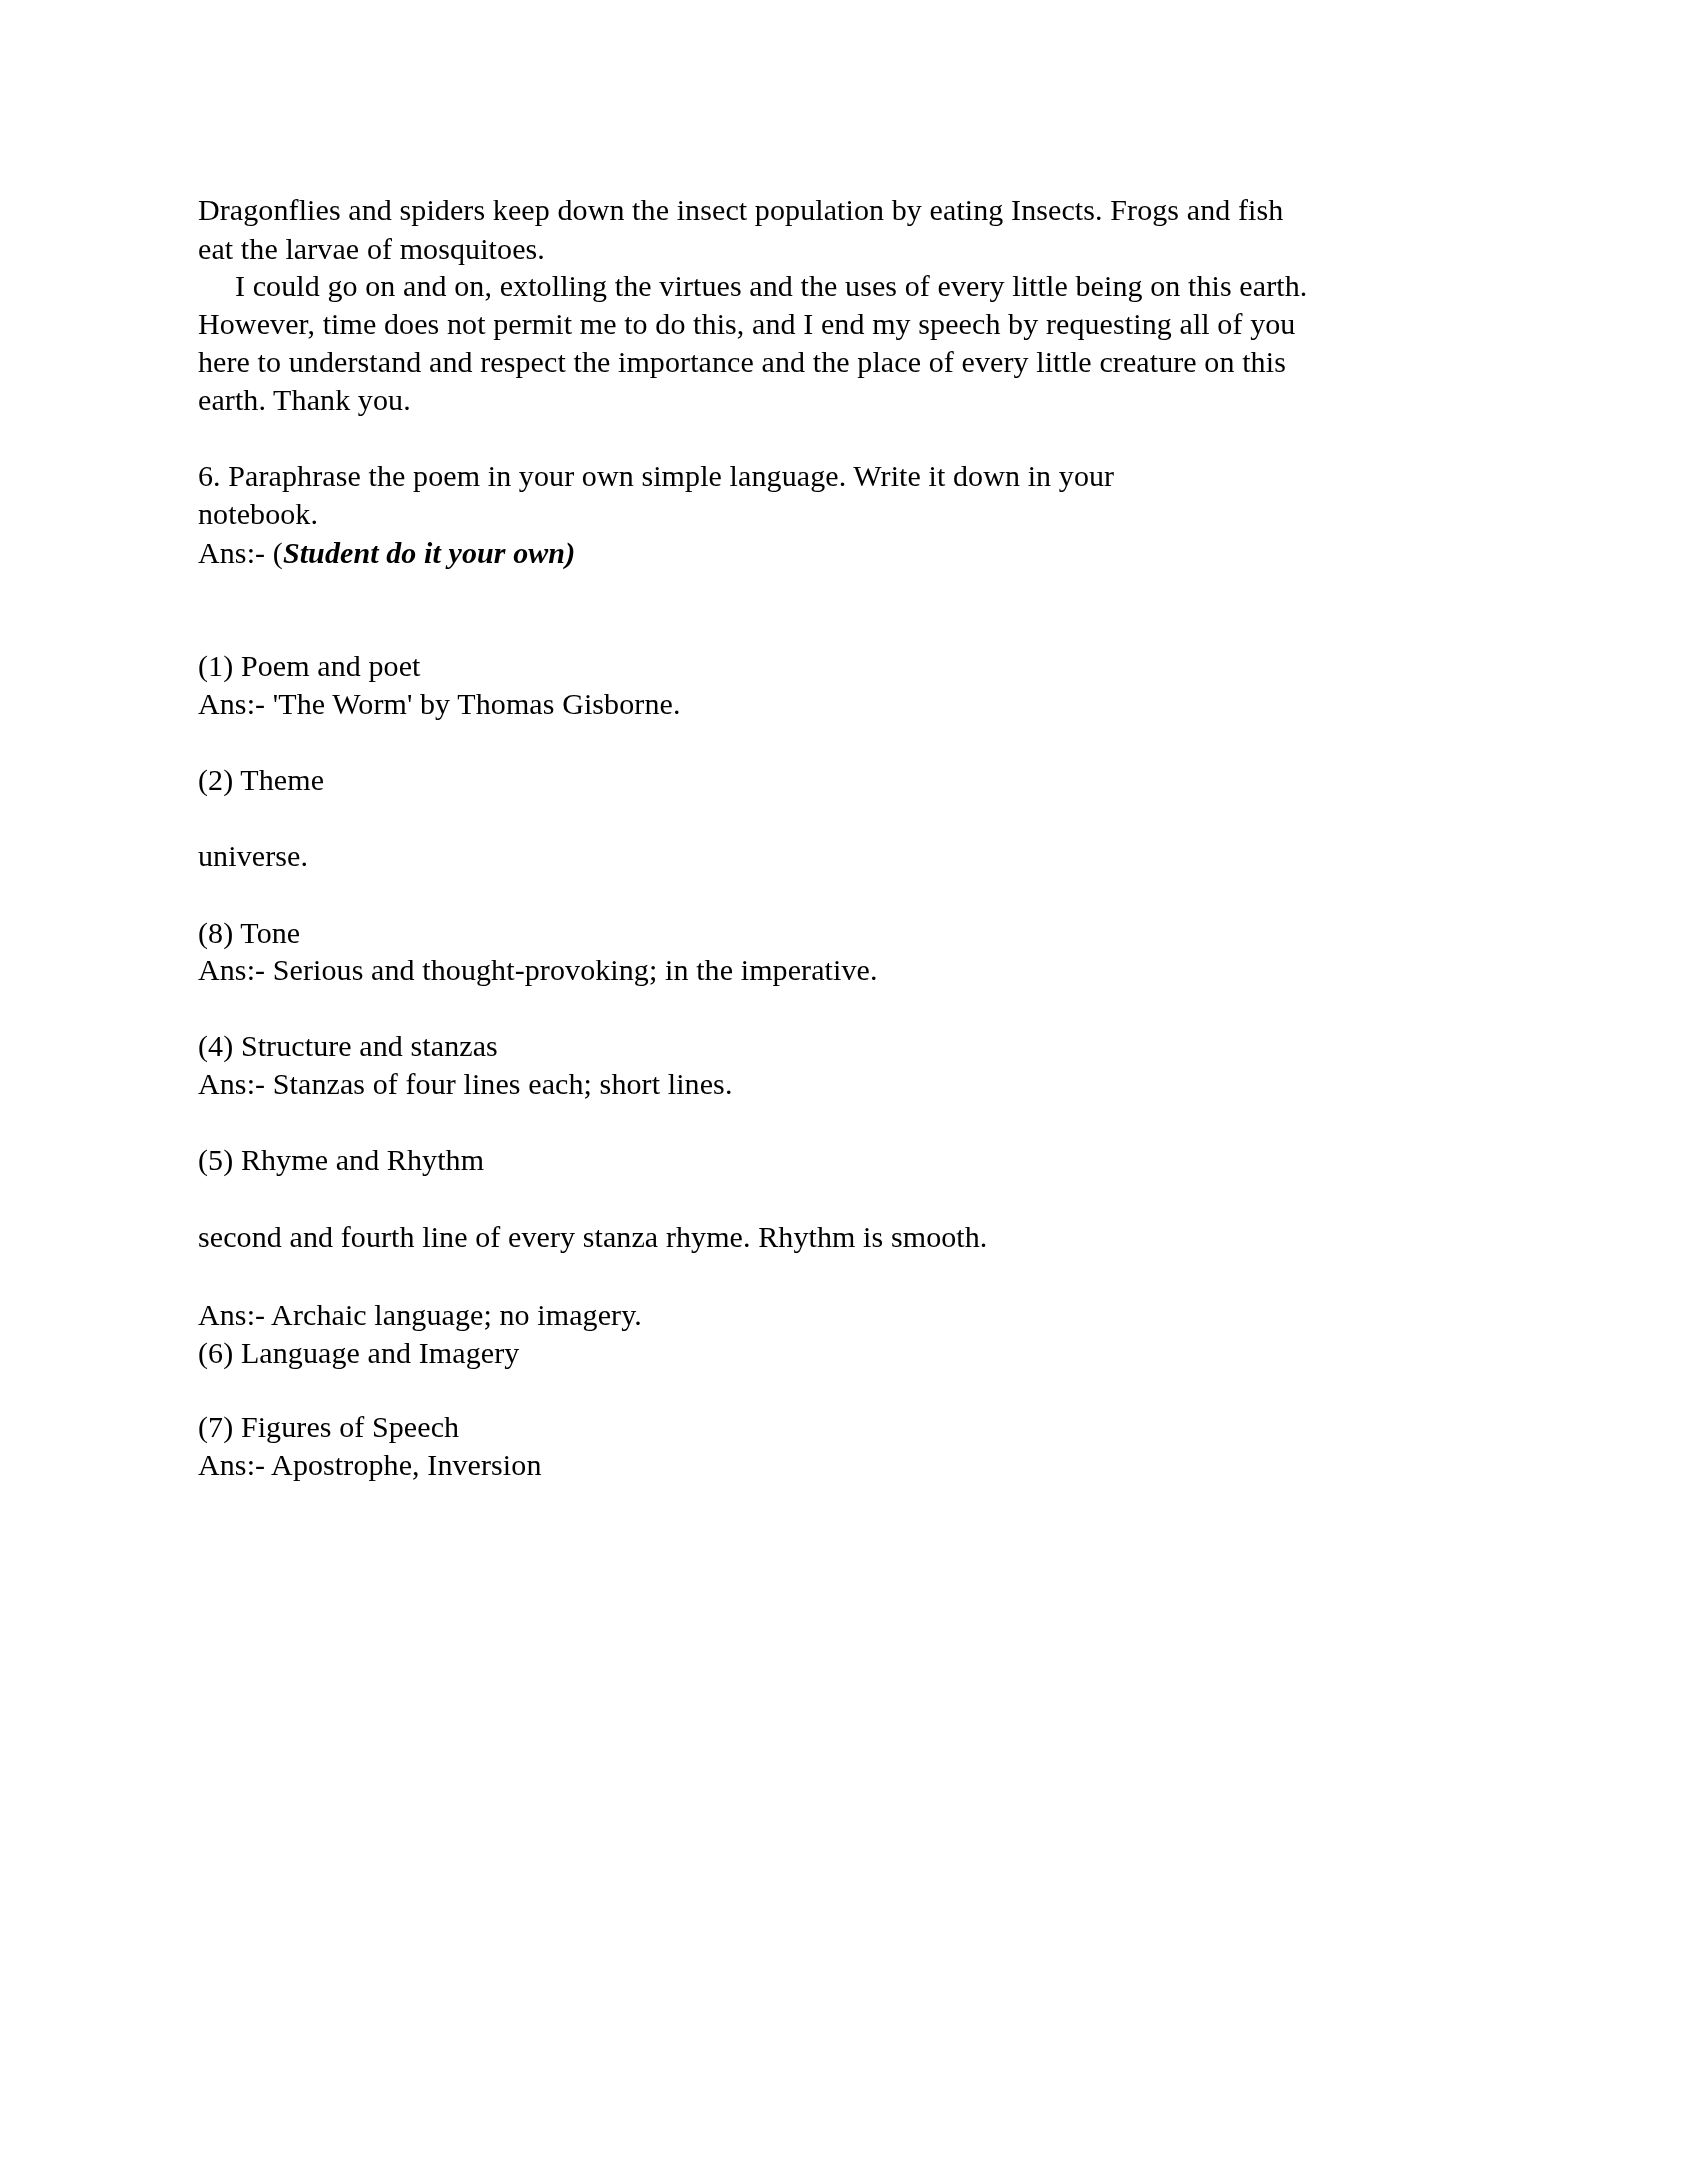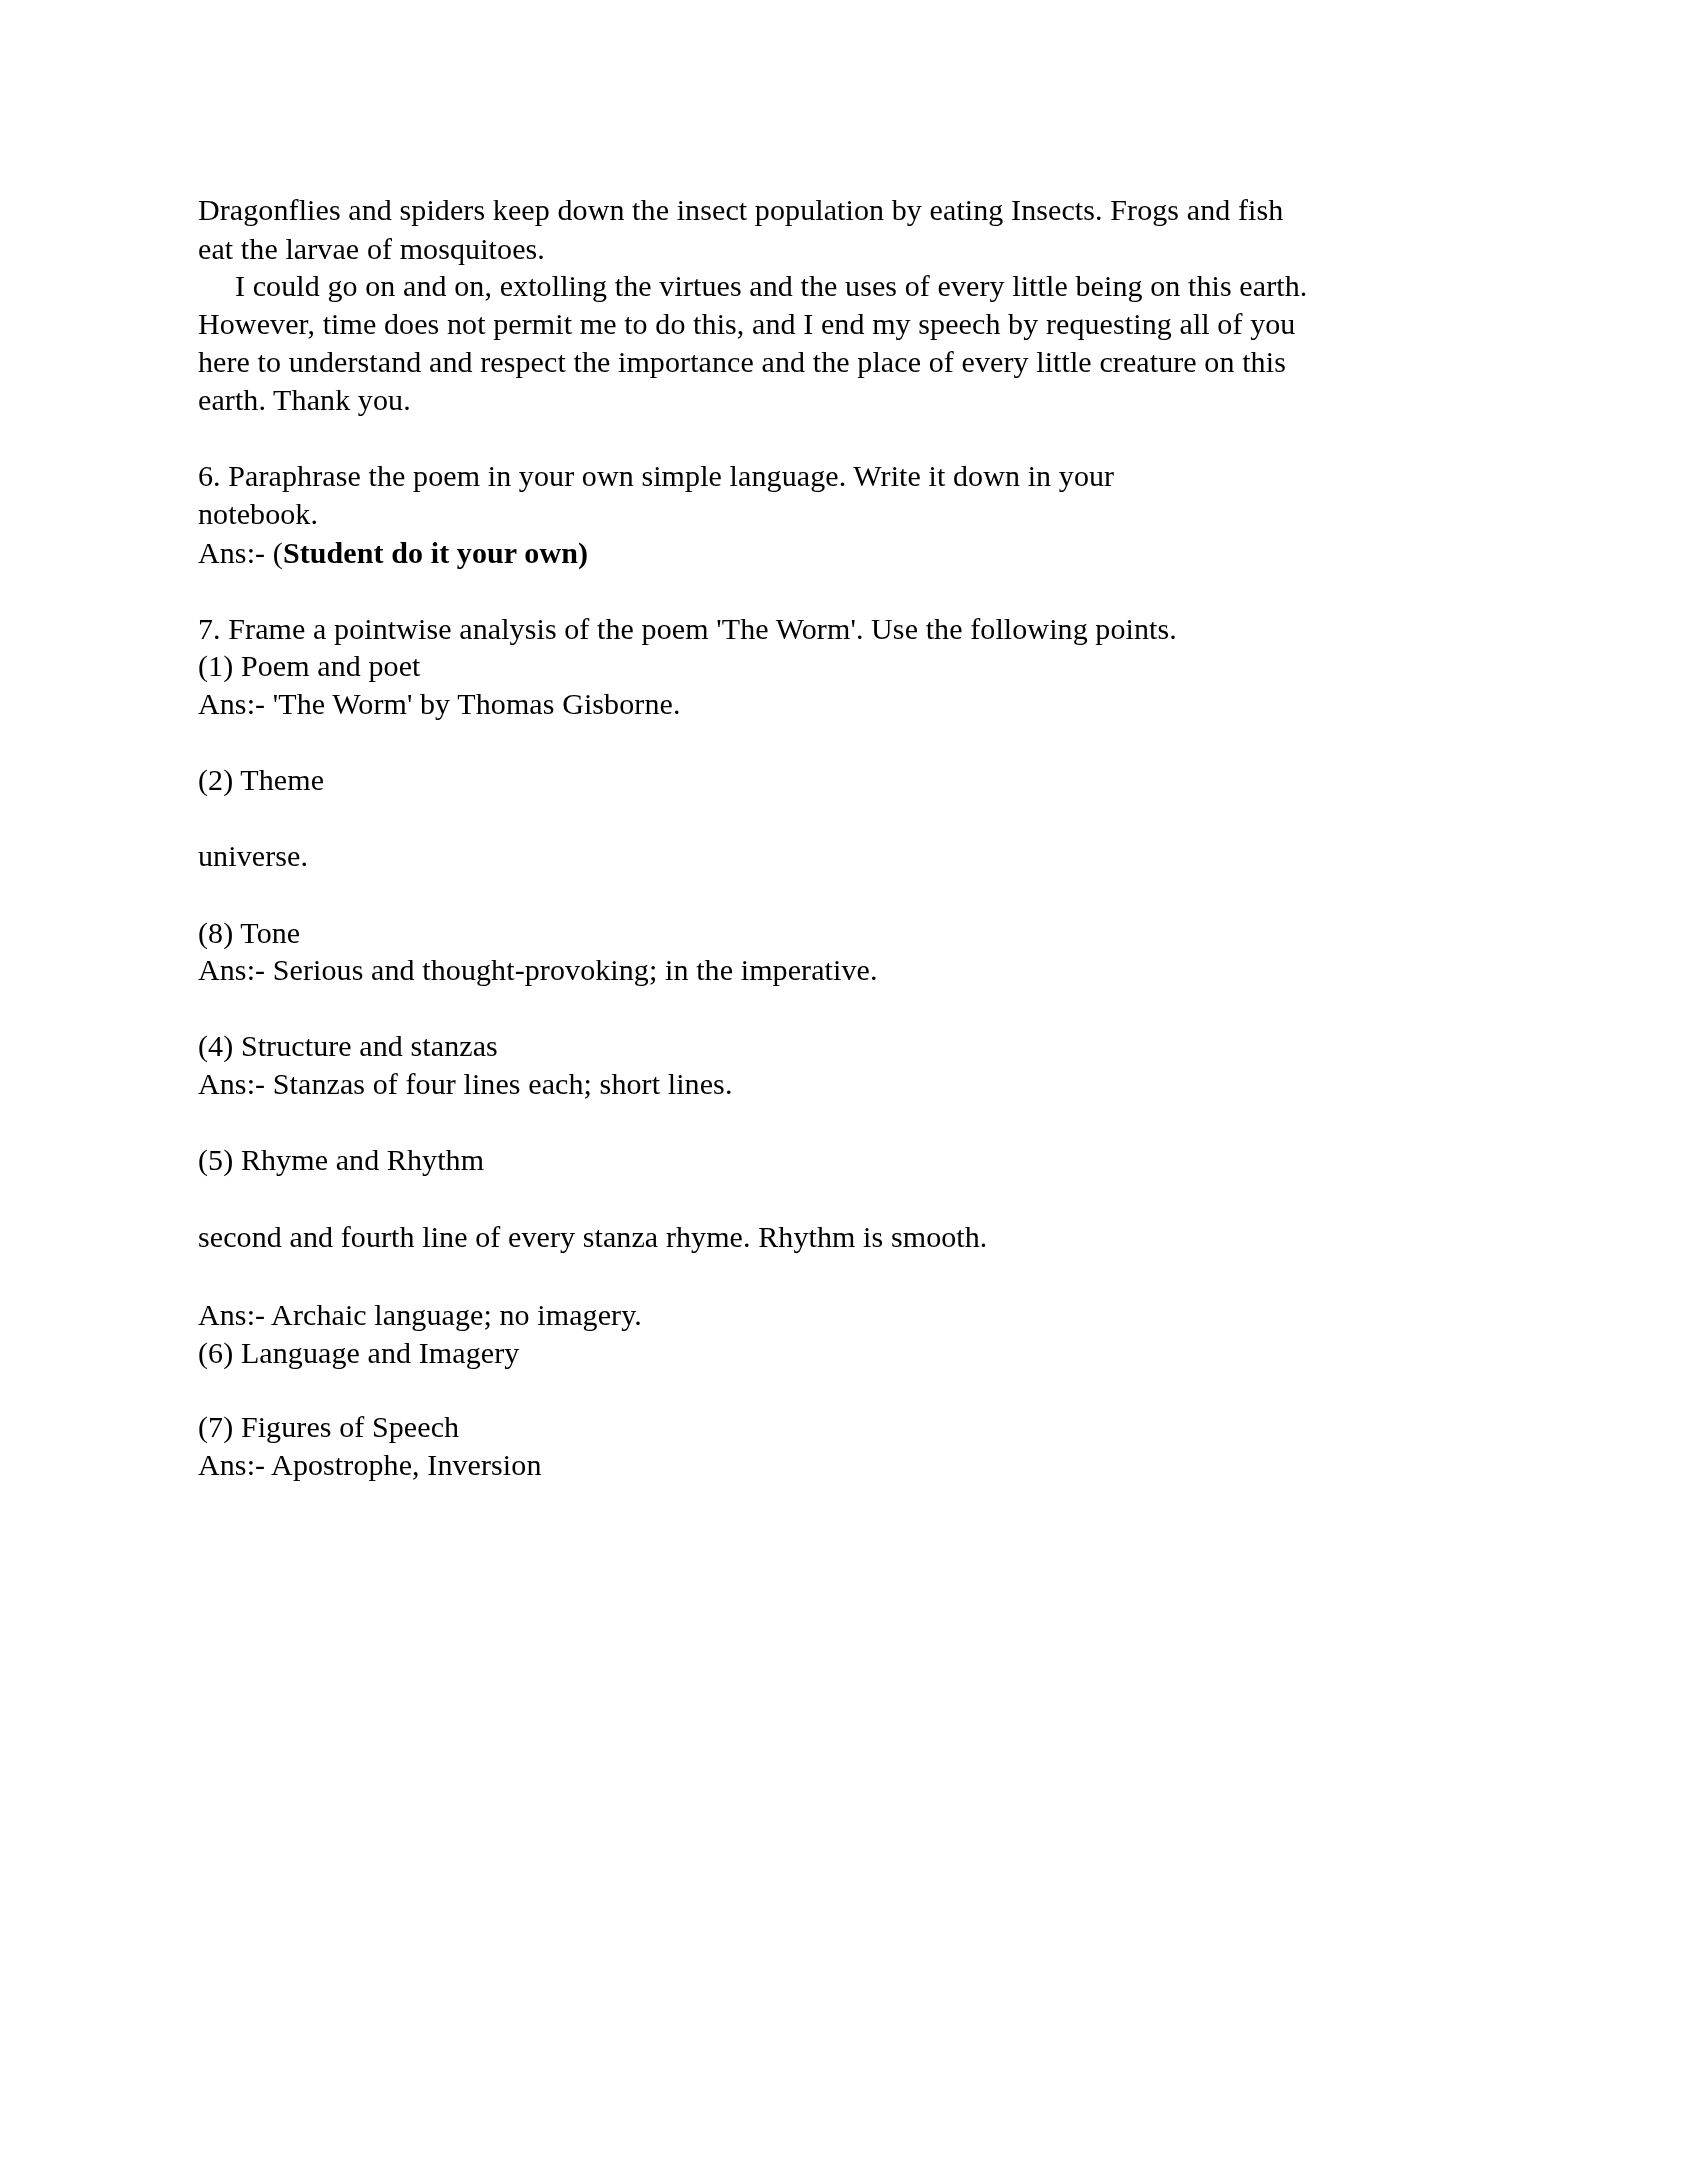--- a/index.html
+++ b/index.html
@@ -2,42 +2,41 @@
 <html><head>
 <meta charset="utf-8">
 <style>
   html, body { margin: 0; padding: 0; background: #ffffff; }
   body { width: 1683px; height: 2178px; position: relative; overflow: hidden;
          font-family: "Liberation Serif", "DejaVu Serif", serif; color: #000000; }
   .page { position: absolute; left: 0; top: 0; width: 1455px; height: 2178px; background: #ffffff; }
   .line { position: absolute; left: 198px; white-space: nowrap; font-size: 30px; line-height: 38px; letter-spacing: 0.1px; }
   .indent { left: 235px; }
   .b { font-weight: normal; }
-  .bi { font-weight: bold; }
+  .bi { font-weight: bold; font-style: italic; }
 </style>
 </head>
 <body>
 
 <div class="page">
 
   <div class="line" style="top:191px">Dragonflies and spiders keep down the insect population by eating Insects. Frogs and fish</div>
   <div class="line" style="top:230px">eat the larvae of mosquitoes.</div>
 
   <div class="line indent" style="top:267px">I could go on and on, extolling the virtues and the uses of every little being on this earth.</div>
   <div class="line" style="top:305px">However, time does not permit me to do this, and I end my speech by requesting all of you</div>
   <div class="line" style="top:343px">here to understand and respect the importance and the place of every little creature on this</div>
   <div class="line" style="top:381px">earth. Thank you.</div>
 
   <div class="line b" style="top:457px">6. Paraphrase the poem in your own simple language. Write it down in your</div>
   <div class="line b" style="top:495px">notebook.</div>
   <div class="line" style="top:534px">
     <span class="b">Ans:-</span><span> (</span><span class="bi">Student do it your own)</span>
   </div>
 
-  <div class="line b" style="top:610px">7. Frame a pointwise analysis of the poem 'The Worm'. Use the following points.</div>
 
   <div class="line b" style="top:647px">(1) Poem and poet</div>
   <div class="line" style="top:685px">
     <span class="b">Ans:-</span><span> 'The Worm' by Thomas Gisborne.</span>
   </div>
 
   <div class="line b" style="top:761px">(2) Theme</div>
   <div class="line" style="top:837px">universe.</div>
 
   <div class="line b" style="top:914px">(8) Tone</div>

